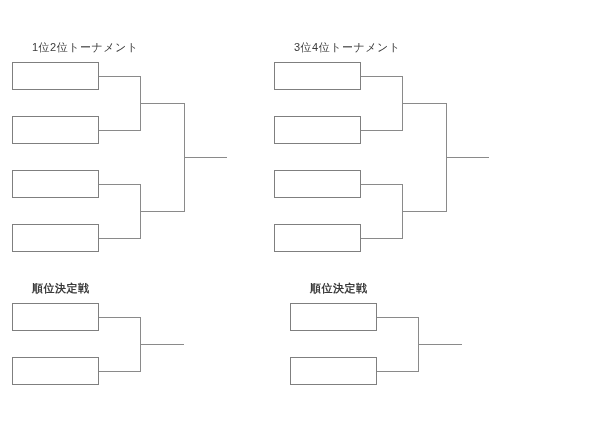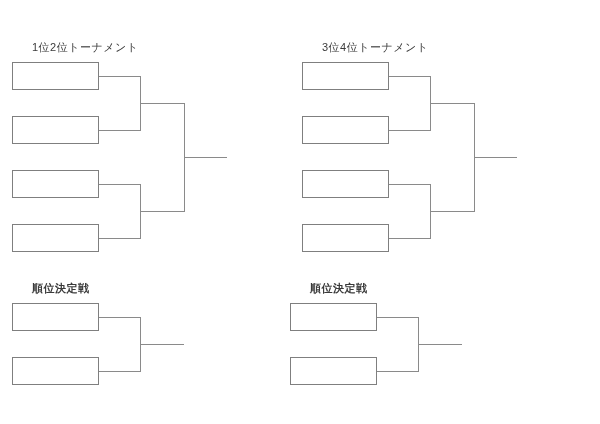--- a/index.html
+++ b/index.html
@@ -63,21 +63,21 @@
     <div class="line v" style="left:140px;top:38px;height:55px"></div>
     <div class="line h" style="left:140px;top:65px;width:44px"></div>
     <div class="line h" style="left:99px;top:146px;width:41px"></div>
     <div class="line h" style="left:99px;top:200px;width:41px"></div>
     <div class="line v" style="left:140px;top:146px;height:55px"></div>
     <div class="line h" style="left:140px;top:173px;width:44px"></div>
     <div class="line v" style="left:184px;top:65px;height:109px"></div>
     <div class="line h" style="left:184px;top:119px;width:43px"></div>
   </section>
 
-  <section class="panel panel-4" style="left:290px;top:38px">
+  <section class="panel panel-4" style="left:262px;top:38px">
     <div class="bracket-title">3位4位トーナメント</div>
     <div class="slot" style="top:24px"></div>
     <div class="slot" style="top:78px"></div>
     <div class="slot" style="top:132px"></div>
     <div class="slot" style="top:186px"></div>
     <div class="line h" style="left:99px;top:38px;width:41px"></div>
     <div class="line h" style="left:99px;top:92px;width:41px"></div>
     <div class="line v" style="left:140px;top:38px;height:55px"></div>
     <div class="line h" style="left:140px;top:65px;width:44px"></div>
     <div class="line h" style="left:99px;top:146px;width:41px"></div>

